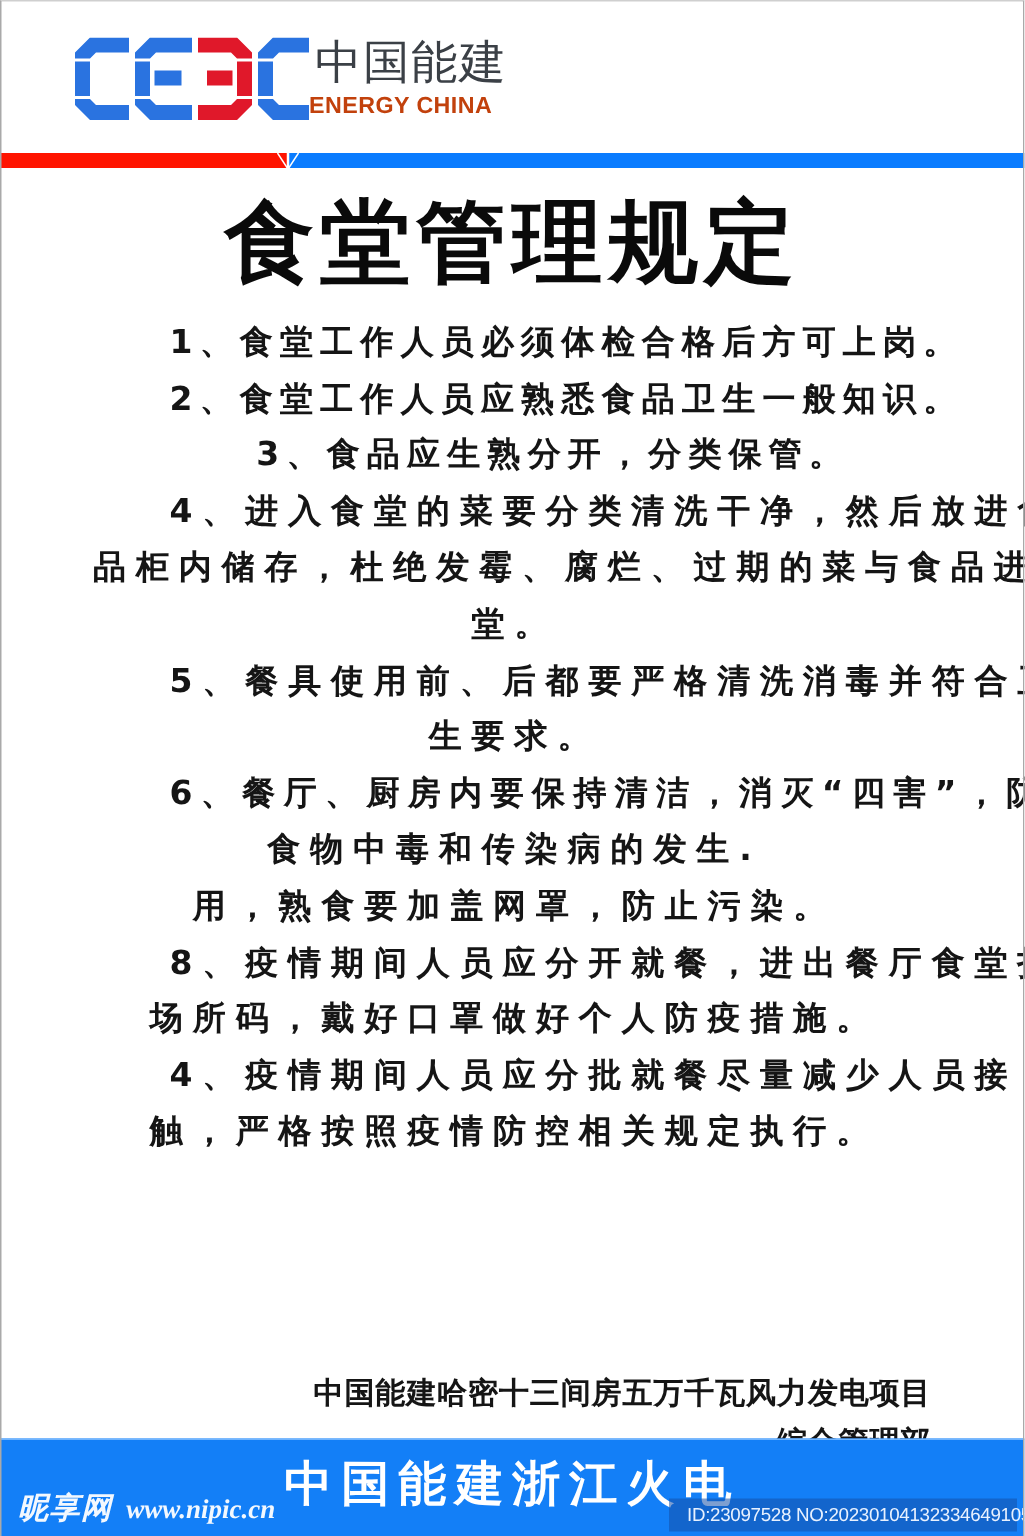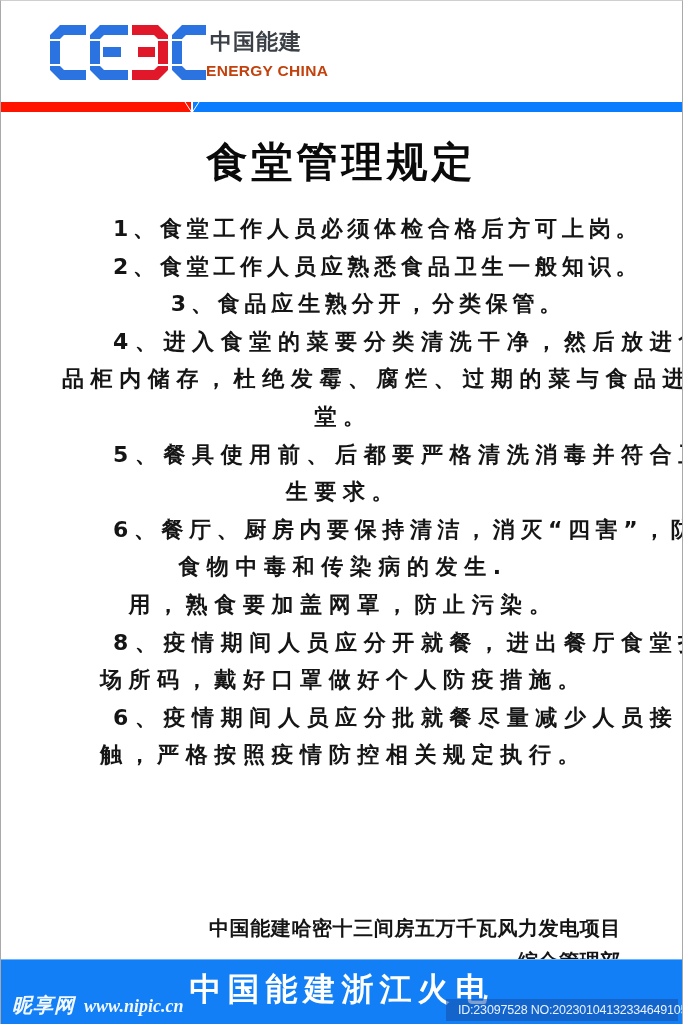--- a/index.html
+++ b/index.html
@@ -3,31 +3,31 @@
   <meta charset="utf-8">
   <style>
     * { margin: 0; padding: 0; box-sizing: border-box; }
     html, body { width: 683px; height: 1024px; background: #ffffff; overflow: hidden; }
     body { position: relative; font-family: "DejaVu Sans", "Liberation Sans", sans-serif; color: #111; }
     .frame { position: absolute; left: 0; top: 0; width: 683px; height: 1024px; border-left: 1px solid #a9a9a9; border-right: 1px solid #a9a9a9; border-top: 1px solid #cfcfcf; pointer-events: none; z-index: 5; }
 
     
     .logo { position: absolute; left: 50px; top: 25px; width: 310px; height: 56px; }
     .logo-mark { position: absolute; left: 0; top: 0; width: 156px; height: 55px; }
-    .logo-cn { position: absolute; left: 160px; top: 0px; font-size: 22px; font-weight: bold; color: #3b4046; letter-spacing: 1px; line-height: 34px; white-space: nowrap; }
+    .logo-cn { position: absolute; left: 160px; top: 0px; font-size: 31px; font-weight: normal; color: #3b4046; letter-spacing: 1px; line-height: 34px; white-space: nowrap; }
     .logo-en { position: absolute; left: 156px; top: 37px; font-family: "Liberation Sans", sans-serif; font-size: 15.5px; font-weight: bold; color: #c2410c; line-height: 18px; letter-spacing: 0.3px; white-space: nowrap; }
 
     
     .divider { position: absolute; left: 0; top: 102px; width: 683px; height: 10px; }
     .divider .red { position: absolute; left: 0; top: 0; width: 191px; height: 10px; }
     .divider .blue { position: absolute; left: 193px; top: 0; width: 490px; height: 10px; }
     .divider .notch { position: absolute; left: 184px; top: 0; width: 16px; height: 10px; }
 
     
-    .title { position: absolute; left: 0; top: 134px; width: 683px; text-align: center; font-size: 41px; font-weight: bold; letter-spacing: 4px; line-height: 56px; color: #0a0a0a; }
+    .title { position: absolute; left: 0; top: 134px; width: 683px; text-align: center; font-size: 60px; font-weight: bold; letter-spacing: 4px; line-height: 56px; color: #0a0a0a; }
 
     
     .body { position: absolute; left: 62px; top: 210px; width: 562px; }
     .line { height: 37.6px; line-height: 37.6px; font-size: 22px; font-weight: bold; color: #151515; white-space: nowrap; letter-spacing: 6.6px; text-align: center; }
     .line.indent { padding-left: 51px; }
     .line.tight { letter-spacing: 4.8px; }
     .line.mid { letter-spacing: 5.6px; }
 
     
     .sign { position: absolute; right: 62px; top: 912px; text-align: right; }
@@ -105,21 +105,21 @@
   <div class="line">生要求。</div>
 
   <div class="line indent mid">6、餐厅、厨房内要保持清洁，消灭“四害”，防止</div>
   <div class="line">食物中毒和传染病的发生.</div>
 
   <div class="line">用，熟食要加盖网罩，防止污染。</div>
 
   <div class="line indent">8、疫情期间人员应分开就餐，进出餐厅食堂扫</div>
   <div class="line">场所码，戴好口罩做好个人防疫措施。</div>
 
-  <div class="line indent">6、疫情期间人员应分批就餐尽量减少人员接</div>
+  <div class="line indent">4、疫情期间人员应分批就餐尽量减少人员接</div>
   <div class="line">触，严格按照疫情防控相关规定执行。</div>
 </div>
 
 <div class="sign">
   <div class="sign-line">中国能建哈密十三间房五万千瓦风力发电项目</div>
   <div class="sign-line">综合管理部</div>
 </div>
 
 <div class="footer">
   <div class="footer-title">中国能建浙江火电</div>

